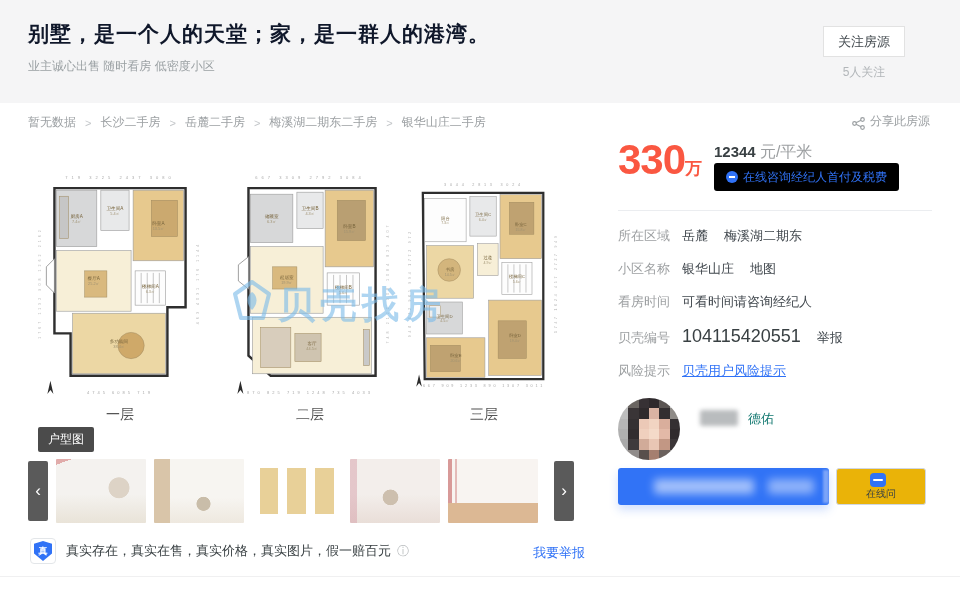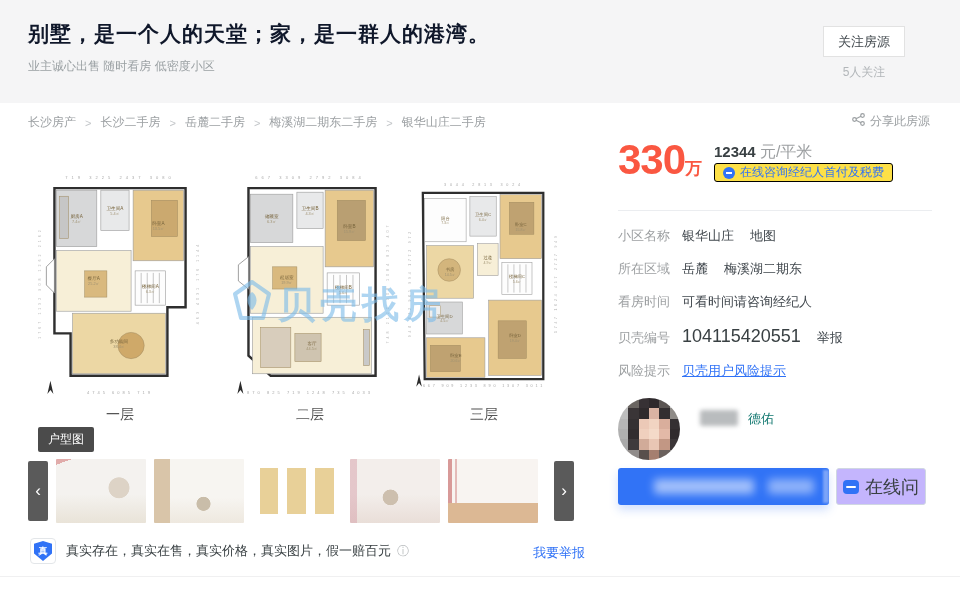--- a/index.html
+++ b/index.html
@@ -9,21 +9,21 @@
   
   .hero { position:absolute; left:0; top:0; width:960px; height:103px; background:#f5f5f6; }
   .hero-title { position:absolute; left:28px; top:20px; font-size:21px; font-weight:700; color:#0f172a; letter-spacing:1px; }
   .hero-sub { position:absolute; left:28px; top:58px; font-size:12px; color:#9aa0a3; }
   .follow-btn { position:absolute; right:55px; top:26px; width:82px; height:31px; background:#fff; border:1px solid #e2e2e2; font-size:13px; color:#41484d; display:flex; align-items:center; justify-content:center; cursor:pointer; }
   .follow-count { position:absolute; right:55px; top:64px; width:82px; text-align:center; font-size:12px; color:#b2b6b9; }
 
   
   .crumbs { position:absolute; left:28px; top:114px; font-size:12px; color:#9ca0a3; display:flex; align-items:center; }
   .crumbs .sep { margin:0 9px; color:#c3c6c9; font-size:11px; }
-  .share { position:absolute; right:30px; top:113px; display:flex; align-items:flex-start; font-size:12px; color:#9ca0a3; cursor:pointer; }
+  .share { position:absolute; right:30px; top:113px; display:flex; align-items:flex-end; font-size:12px; color:#9ca0a3; cursor:pointer; }
   .share svg { margin-right:5px; }
 
   
   .plans { position:absolute; left:30px; top:170px; display:flex; }
   .plan { display:flex; flex-direction:column; align-items:center; }
   .plan svg { display:block; }
   .plan-1 { width:180px; margin-right:12px; }
   .plan-2 { width:176px; margin-right:6px; }
   .plan-3 { width:160px; }
   .plan-caption { font-size:14px; color:#555; margin-top:4px; }
@@ -69,21 +69,21 @@
   .report-link { position:absolute; left:503px; top:6px; font-size:13px; color:#3072f6; cursor:pointer; }
   .bottom-divider { position:absolute; left:0; top:576px; width:960px; border-top:1px solid #f0f0f1; }
 
   
   .rcol { position:absolute; left:618px; top:140px; width:314px; }
   .price-row { position:relative; height:56px; }
   .price-total { position:absolute; left:0; top:-4px; font-size:42px; font-weight:700; color:#fa5741; letter-spacing:-1px; }
   .price-wan { font-size:17px; font-weight:700; letter-spacing:0; }
   .unit-line { position:absolute; left:96px; top:2px; font-size:15px; font-weight:700; color:#394043; }
   .unit-label { font-size:16px; font-weight:400; color:#9c9fa1; }
-  .consult-btn { position:absolute; left:96px; top:23px; height:19px; display:flex; align-items:center; border:1px solid #000000; border-radius:3px; background:#fde047; padding:0 8px; font-size:12px; color:#3072f6; cursor:pointer; }
+  .consult-btn { position:absolute; left:96px; top:23px; height:28px; display:flex; align-items:center; border:4px solid #000000; border-radius:3px; background:#000000; padding:0 8px; font-size:12px; color:#3072f6; cursor:pointer; }
   .consult-dot { width:12px; height:12px; border-radius:50%; background:#3072f6; margin-right:5px; position:relative; }
   .consult-dot::after { content:""; position:absolute; left:3px; top:5px; width:6px; height:2px; background:#fff; }
   .price-divider { margin-top:14px; border-top:1px solid #ebedf0; }
 
   .stats { position:relative; height:58px; margin-top:16px; }
   .stat { position:absolute; top:0; }
   .stat-0 { left:0; } .stat-1 { left:122px; } .stat-2 { left:192px; }
   .stat-value { font-size:20px; font-weight:700; color:#1f2429; }
   .stat-sub { font-size:12px; color:#9c9fa1; margin-top:8px; }
 
@@ -98,39 +98,39 @@
   .agent { position:relative; height:70px; margin-top:18px; }
   .avatar { position:absolute; left:0; top:0; width:62px; height:62px; border-radius:50%; overflow:hidden; }
   .brand-blur { position:absolute; left:82px; top:12px; width:38px; height:16px; background:#b9bcbe; filter:blur(2px); border-radius:2px; }
   .brand-name { position:absolute; left:130px; top:12px; font-size:13px; color:#0f766e; }
 
   .cta-row { display:flex; margin-top:0px; }
   .tel-btn { position:relative; width:211px; height:37px; background:#3173f6; border-radius:3px; margin-right:7px; overflow:hidden; box-shadow:0 5px 10px rgba(48,114,246,.22); cursor:pointer; }
   .tel-blur1 { position:absolute; left:36px; top:11px; width:100px; height:15px; background:rgba(255,255,255,.55); filter:blur(4px); border-radius:3px; }
   .tel-blur2 { position:absolute; left:150px; top:11px; width:46px; height:15px; background:rgba(255,255,255,.45); filter:blur(4px); border-radius:3px; }
   .tel-sliver { position:absolute; right:0; top:2px; width:6px; height:33px; background:#7ba4f8; filter:blur(1px); }
-  .chat-btn { width:90px; height:37px; background:#c4b5fd; border:1px solid #d0d7e2; border-radius:3px; display:flex; align-items:center; justify-content:center; font-size:18px; color:#394043; cursor:pointer; }
+  .chat-btn { width:90px; height:37px; background:#eab308; border:1px solid #d0d7e2; border-radius:3px; display:flex; align-items:center; justify-content:center; font-size:10px; color:#394043; cursor:pointer;flex-direction:column; }
   .chat-icon { width:16px; height:14px; background:#3072f6; border-radius:4px; margin-right:6px; position:relative; }
   .chat-icon::after { content:""; position:absolute; left:3px; top:6px; width:10px; height:2px; background:#fff; box-shadow:0 0 0 0 #fff; border-radius:1px; }
   .chat-icon::before { content:""; position:absolute; left:3px; bottom:-3px; width:0; height:0; border:3px solid transparent; border-top-color:#3072f6; }
 </style>
 </head>
 <body>
 
 <div class="page">
 
   <div class="hero">
     <div class="hero-title">别墅，是一个人的天堂；家，是一群人的港湾。</div>
     <div class="hero-sub">业主诚心出售 随时看房 低密度小区</div>
     <div class="follow-btn">关注房源</div>
     <div class="follow-count">5人关注</div>
   </div>
 
   <div class="crumbs">
-    <span>长沙房产</span>
+    <span>暂无数据</span>
     <span class="sep">&gt;</span>
     <span>长沙二手房</span>
     <span class="sep">&gt;</span>
     <span>岳麓二手房</span>
     <span class="sep">&gt;</span>
     <span>梅溪湖二期东二手房</span>
     <span class="sep">&gt;</span>
     <span>银华山庄二手房</span>
   </div>
   <div class="share">
@@ -309,28 +309,28 @@
       <div class="consult-btn">
         <span class="consult-dot"></span>
         <span>在线咨询经纪人首付及税费</span>
       </div>
     </div>
     <div class="price-divider"></div>
 
 
     <div class="details">
       <div class="drow">
+        <span class="dlabel">所在区域</span>
+        <span class="dvalue">岳麓</span>
+        <span class="dextra">梅溪湖二期东</span>
+      </div>
+      <div class="drow">
         <span class="dlabel">小区名称</span>
         <span class="dvalue">银华山庄</span>
         <span class="dextra">地图</span>
-      </div>
-      <div class="drow">
-        <span class="dlabel">所在区域</span>
-        <span class="dvalue">岳麓</span>
-        <span class="dextra">梅溪湖二期东</span>
       </div>
       <div class="drow">
         <span class="dlabel">看房时间</span>
         <span class="dvalue">可看时间请咨询经纪人</span>
       </div>
       <div class="drow">
         <span class="dlabel">贝壳编号</span>
         <span class="dvalue dvalue-num">104115420551</span>
         <span class="dextra">举报</span>
       </div>

